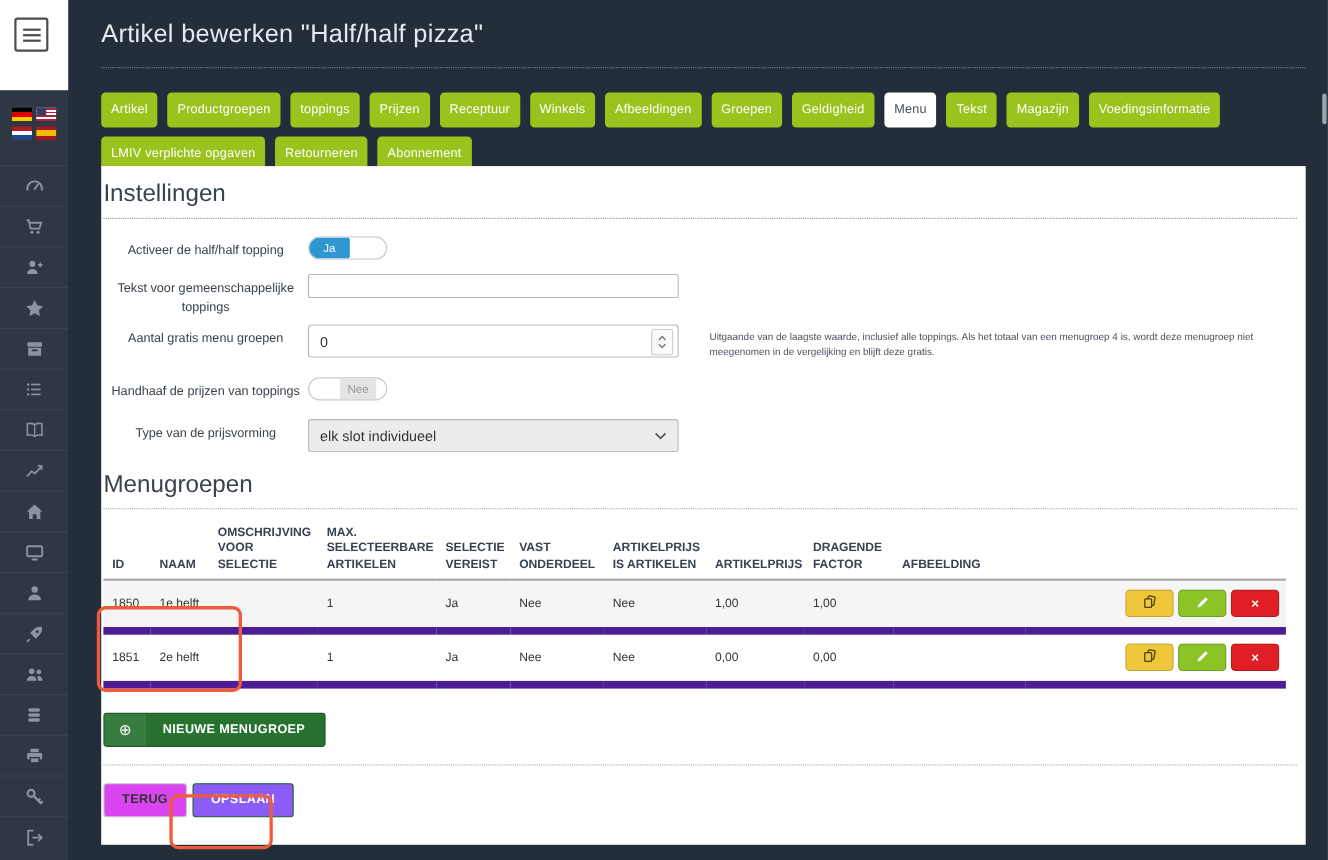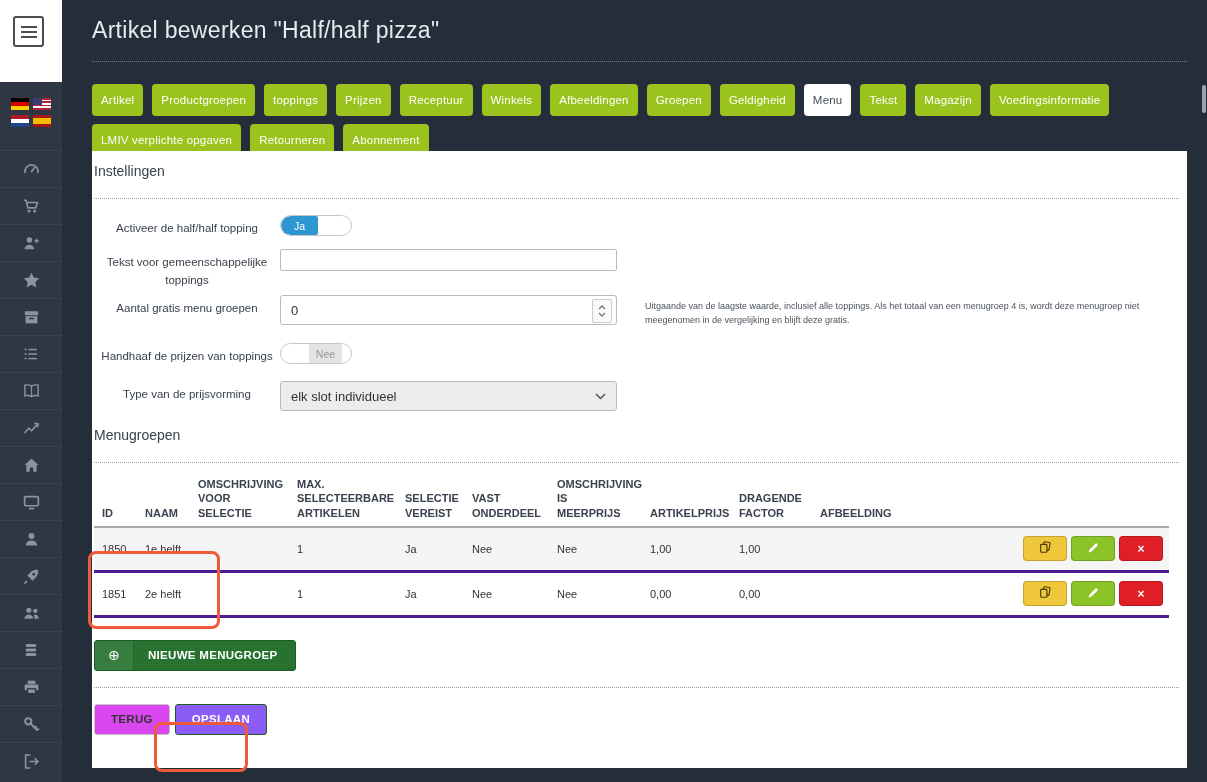--- a/index.html
+++ b/index.html
@@ -26,21 +26,21 @@
   .main-title{position:absolute;left:92px;top:17px;font-size:23px;color:#e7eaee;letter-spacing:.3px;}
   .title-divider{position:absolute;left:92px;top:61px;width:1095px;border-bottom:1px dotted #707a88;}
   
   .tabs{position:absolute;left:92px;top:84px;width:1112px;display:flex;flex-wrap:wrap;gap:4px 9px;}
   .tab{height:32px;line-height:32px;padding:0 9px;background:#9bc31e;color:#fff;font-size:11.5px;
     border:none;border-radius:4px;cursor:pointer;font-family:inherit;letter-spacing:.2px;}
   .tab.active{background:#ffffff;color:#454d58;}
   
   .panel{position:absolute;left:92px;top:151px;width:1095px;height:617px;background:#fff;
     box-sizing:border-box;padding:12px 8px 0 2px;color:#39424e;}
-  .panel h2{margin:0;font-size:14px;font-weight:400;color:#39424e;height:28px;}
+  .panel h2{margin:0;font-size:22px;font-weight:400;color:#39424e;height:28px;}
   .dotted{border-bottom:1px dotted #9b9b9b;margin-top:7px;}
   
   .form{margin-top:16px;}
   .frow{display:flex;align-items:flex-start;}
   .frow .flabel{width:186px;font-size:11.5px;color:#39424e;padding-top:4px;line-height:1.6;text-align:center;}
   .ctrl{width:337px;position:relative;}
   .frow1{min-height:34px}.frow2{min-height:46px}.frow3{min-height:48px}.frow4{min-height:38px}.frow5{min-height:42px}
   .toggle{width:72px;height:21px;border:1px solid #c7c7c7;border-radius:11px;background:#fff;
     position:relative;cursor:pointer;box-sizing:border-box;overflow:hidden;}
   .toggle .seg{position:absolute;top:0;bottom:0;display:flex;align-items:center;justify-content:center;
@@ -54,21 +54,21 @@
   .spinner{position:absolute;right:5px;top:4px;width:18px;height:22px;border:1px solid #ccc;border-radius:2px;
     background:#fafafa;display:flex;flex-direction:column;align-items:center;justify-content:center;gap:2px;cursor:pointer;}
   .help{flex:1;margin-left:28px;font-size:9px;color:#4a525e;line-height:1.6;padding-top:4px;max-width:510px;}
   .select{height:30px;background:#ececec;border:1px solid #b9b9b9;border-radius:3px;display:flex;
     align-items:center;padding:0 10px;font-size:13px;color:#333;cursor:pointer;box-sizing:border-box;}
   .select svg{margin-left:auto;}
   
   table{border-collapse:collapse;table-layout:fixed;width:1075px;margin-top:14px;}
   th{font-size:11px;color:#39424e;text-align:left;vertical-align:bottom;padding:0 8px 6px;line-height:1.3;}
   thead tr{border-bottom:2px solid #a9a9a9;}
-  tbody tr{border-bottom:3px solid #4c1d95;}
+  tbody tr{border-bottom:7px solid #4c1d95;}
   tbody tr:nth-child(odd){background:#f5f5f5;}
   td{font-size:11px;color:#333;padding:0 8px;height:42px;}
   td.actions{padding-right:6px;}
   .act-wrap{display:flex;gap:4px;justify-content:flex-end;align-items:center;}
   .abtn{width:44px;height:25px;border-radius:4px;border:1px solid rgba(0,0,0,.18);display:flex;
     align-items:center;justify-content:center;cursor:pointer;padding:0;}
   .abtn.copy{background:#efc73a;}
   .abtn.edit{background:#8cc327;}
   .abtn.delete{background:#e01e25;color:#fff;font-size:12px;font-weight:bold;line-height:1;}
   
@@ -357,21 +357,21 @@
         <col>
     </colgroup>
     <thead>
         <tr id="thead-row">
           <th>ID</th>
           <th>NAAM</th>
           <th>OMSCHRIJVING VOOR SELECTIE</th>
           <th>MAX. SELECTEERBARE ARTIKELEN</th>
           <th>SELECTIE VEREIST</th>
           <th>VAST ONDERDEEL</th>
-          <th>OMSCHRIJVING IS MEERPRIJS</th>
+          <th>ARTIKELPRIJS IS ARTIKELEN</th>
           <th>ARTIKELPRIJS</th>
           <th>DRAGENDE FACTOR</th>
           <th>AFBEELDING</th>
           <th></th>
         </tr>
       </thead>
     <tbody id="tbody">
         <tr>
           <td>1850</td>
           <td>1e helft</td>

